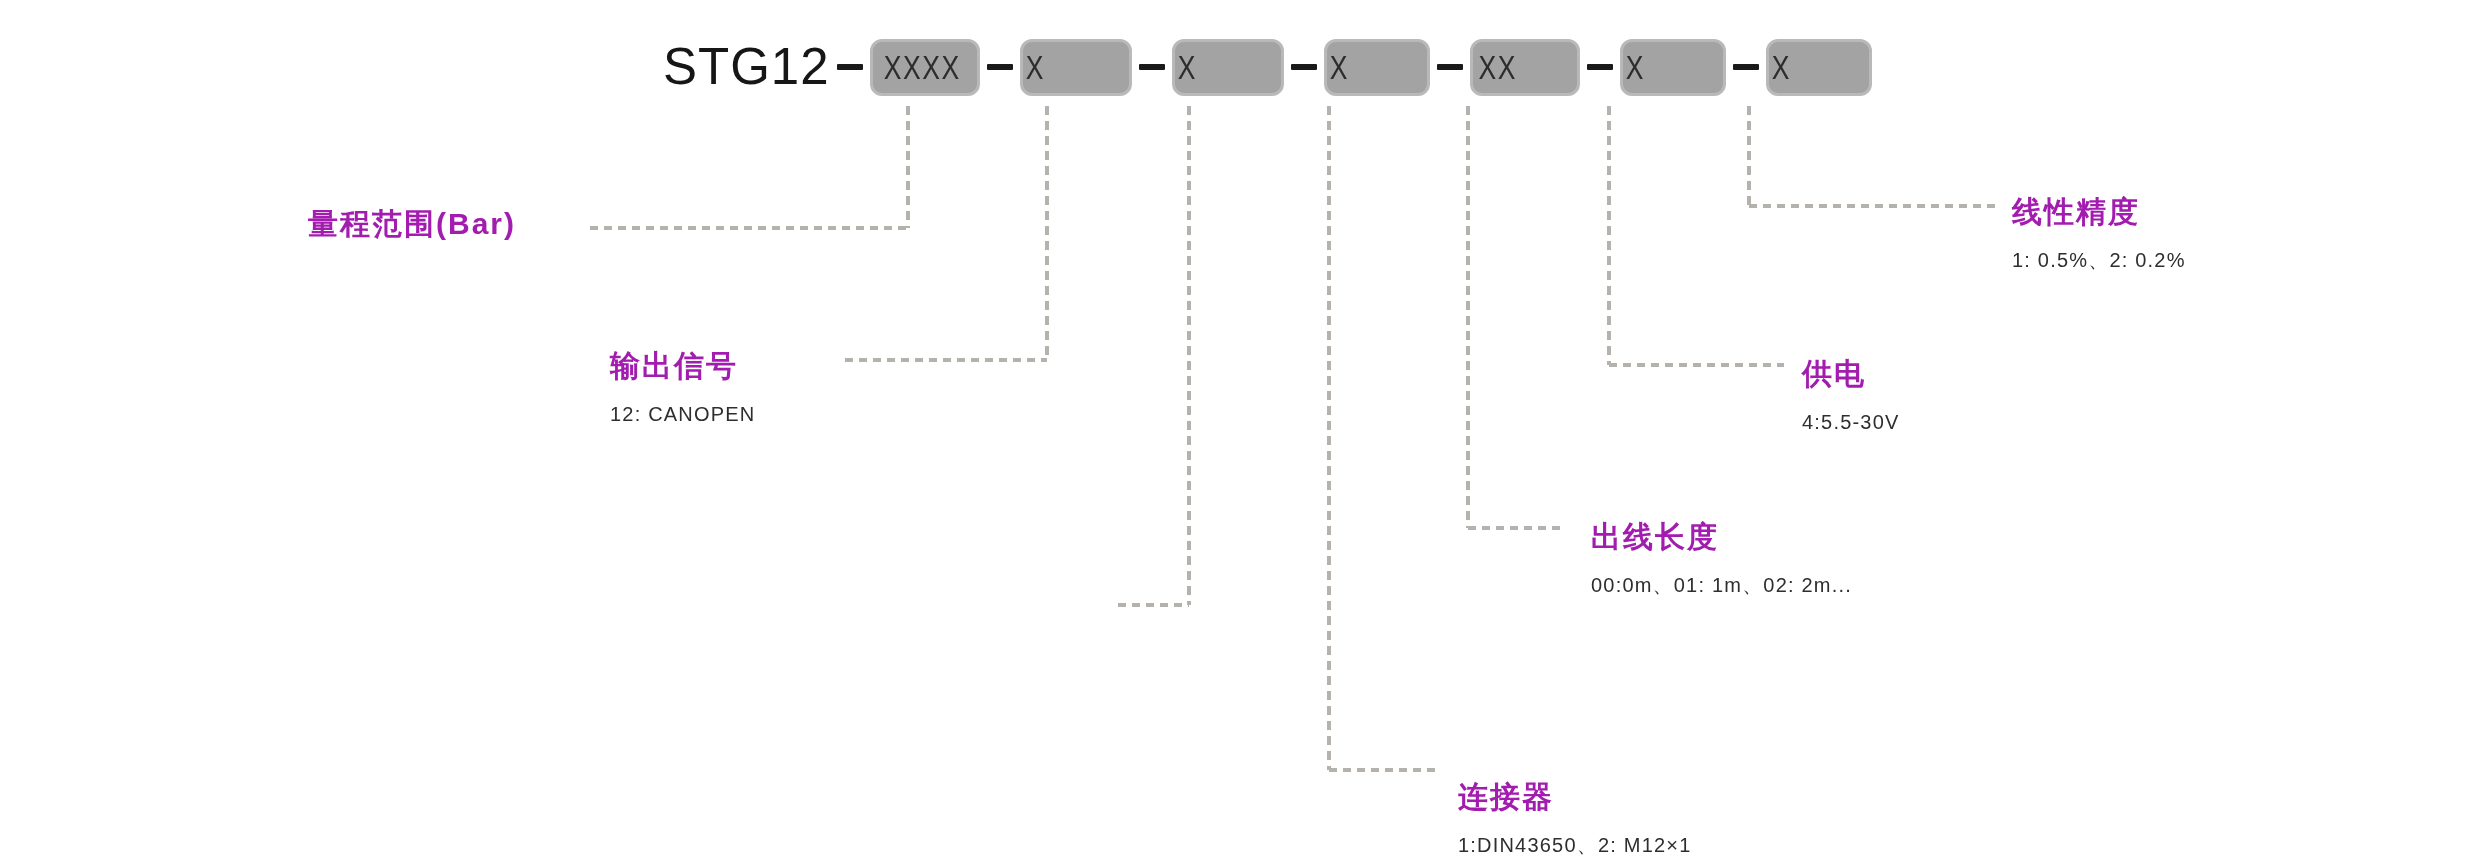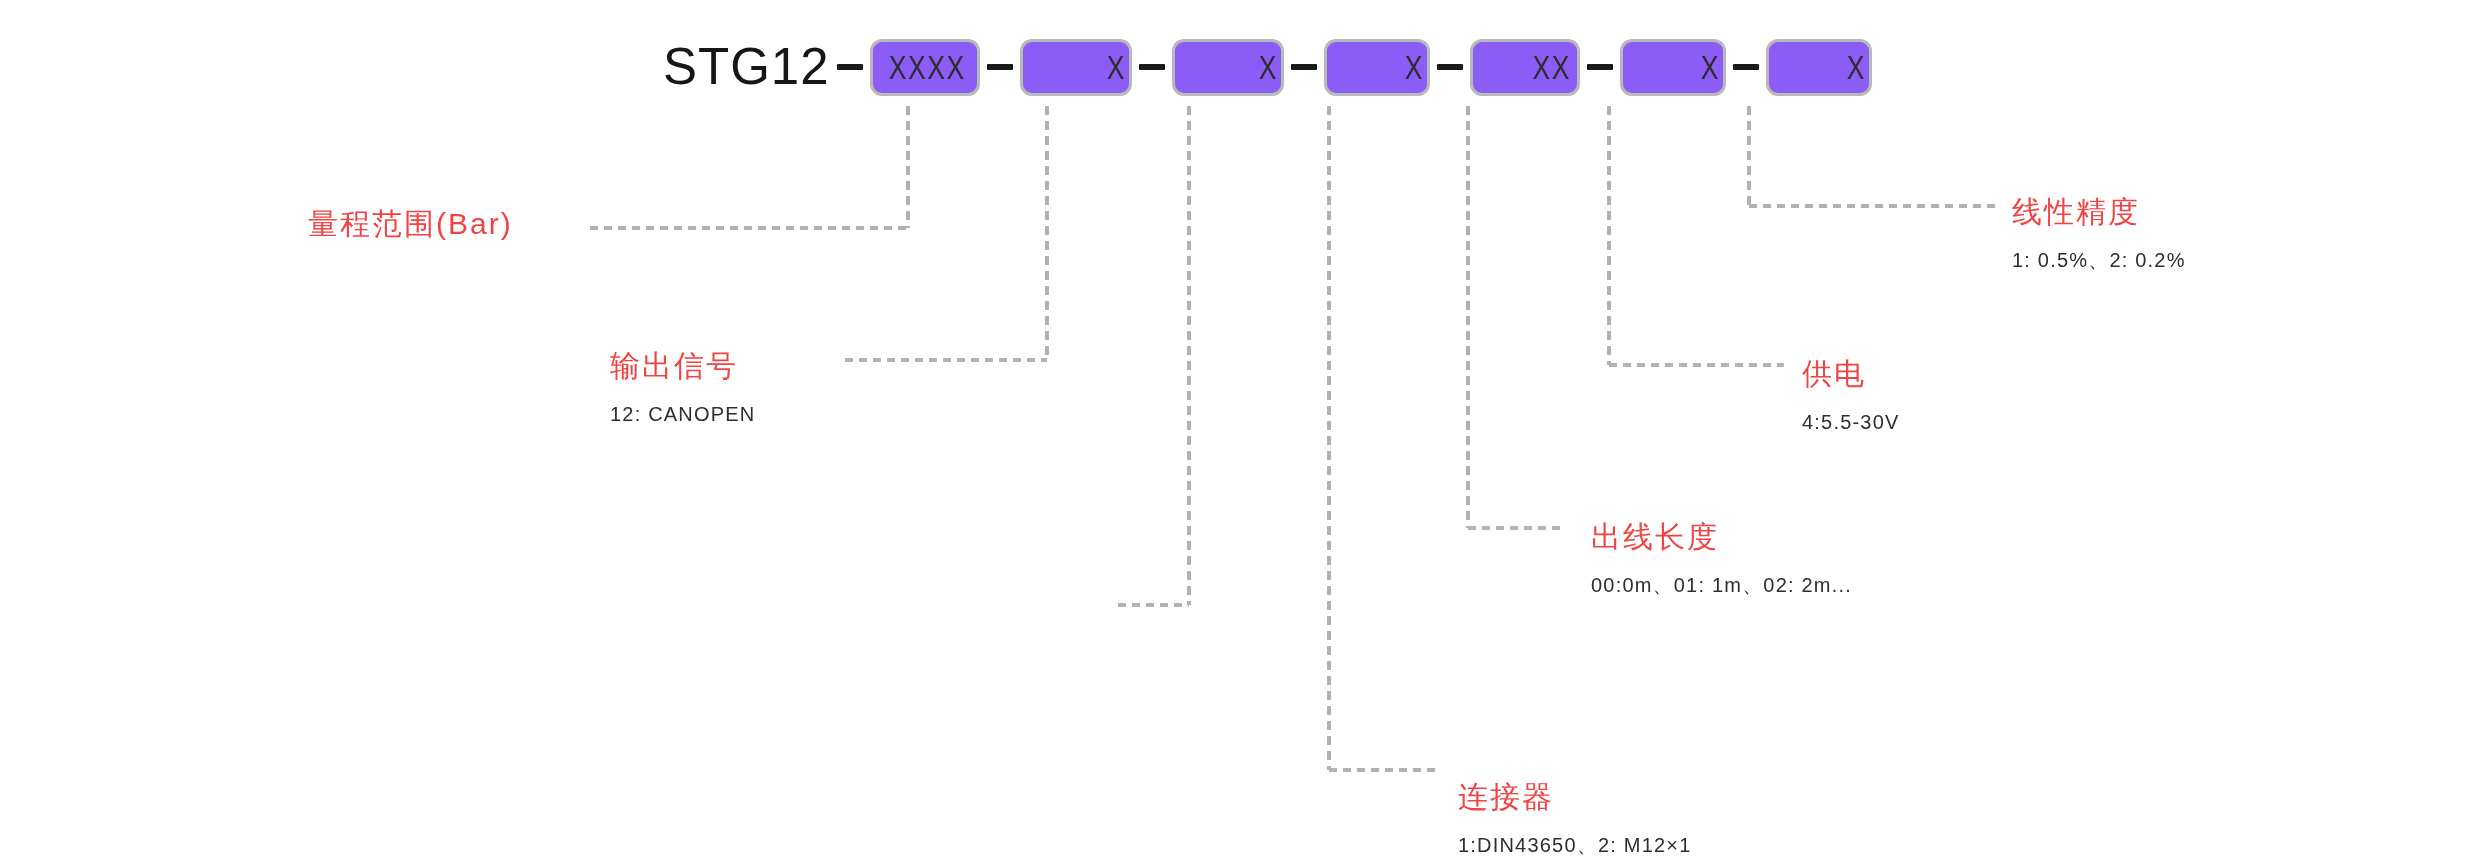--- a/index.html
+++ b/index.html
@@ -14,22 +14,22 @@
     display:flex;align-items:center;
   }
   .code-prefix{
     font-size:51px;font-weight:500;color:#161616;letter-spacing:1px;
     line-height:58px;white-space:nowrap;
   }
   .code-dash{
     width:26px;height:6px;background:#1a1a1a;margin:0 7px;flex:0 0 auto;border-radius:1px;
   }
   .code-box{
-    height:51px;border:3.5px solid #b9b9b9;border-radius:12px;background:#8b5cf6;
-    display:flex;align-items:center;justify-content:flex-end;flex:0 0 auto;
+    height:51px;border:3.5px solid #b9b9b9;border-radius:12px;background:#a3a3a3;
+    display:flex;align-items:center;justify-content:flex-start;flex:0 0 auto;
     box-sizing:content-box;
   }
   .code-box .seg{
     font-size:34px;color:#2d2d2d;letter-spacing:2px;transform:scaleX(0.78);
     font-weight:400;
   }
   .w104{width:104px}.w106{width:106px}.w100{width:100px}
 
   
   .vdash{
@@ -37,21 +37,21 @@
     background-image:repeating-linear-gradient(180deg,#b5b1ac 0,#b5b1ac 9px,transparent 9px,transparent 15px);
   }
   .hdash{
     position:absolute;height:4px;
     background-image:repeating-linear-gradient(90deg,#b5b1ac 0,#b5b1ac 8px,transparent 8px,transparent 14px);
   }
 
   
   .field{position:absolute;white-space:nowrap;}
   .field-label{
-    font-size:30px;color:#ef4444;letter-spacing:2px;font-weight:400;line-height:1.05;
+    font-size:30px;color:#a21caf;letter-spacing:2px;font-weight:700;line-height:1.05;
   }
   .field-values{color:#2e2e2e;font-size:20px;letter-spacing:1.2px;}
   .field-values .vline{line-height:21px;}
   .field-values.tall .vline{line-height:27px;}
   .mt8{margin-top:8px}.mt18{margin-top:18px}.mt22{margin-top:22px}
 </style>
 </head>
 <body>
 
 <div class="canvas">

